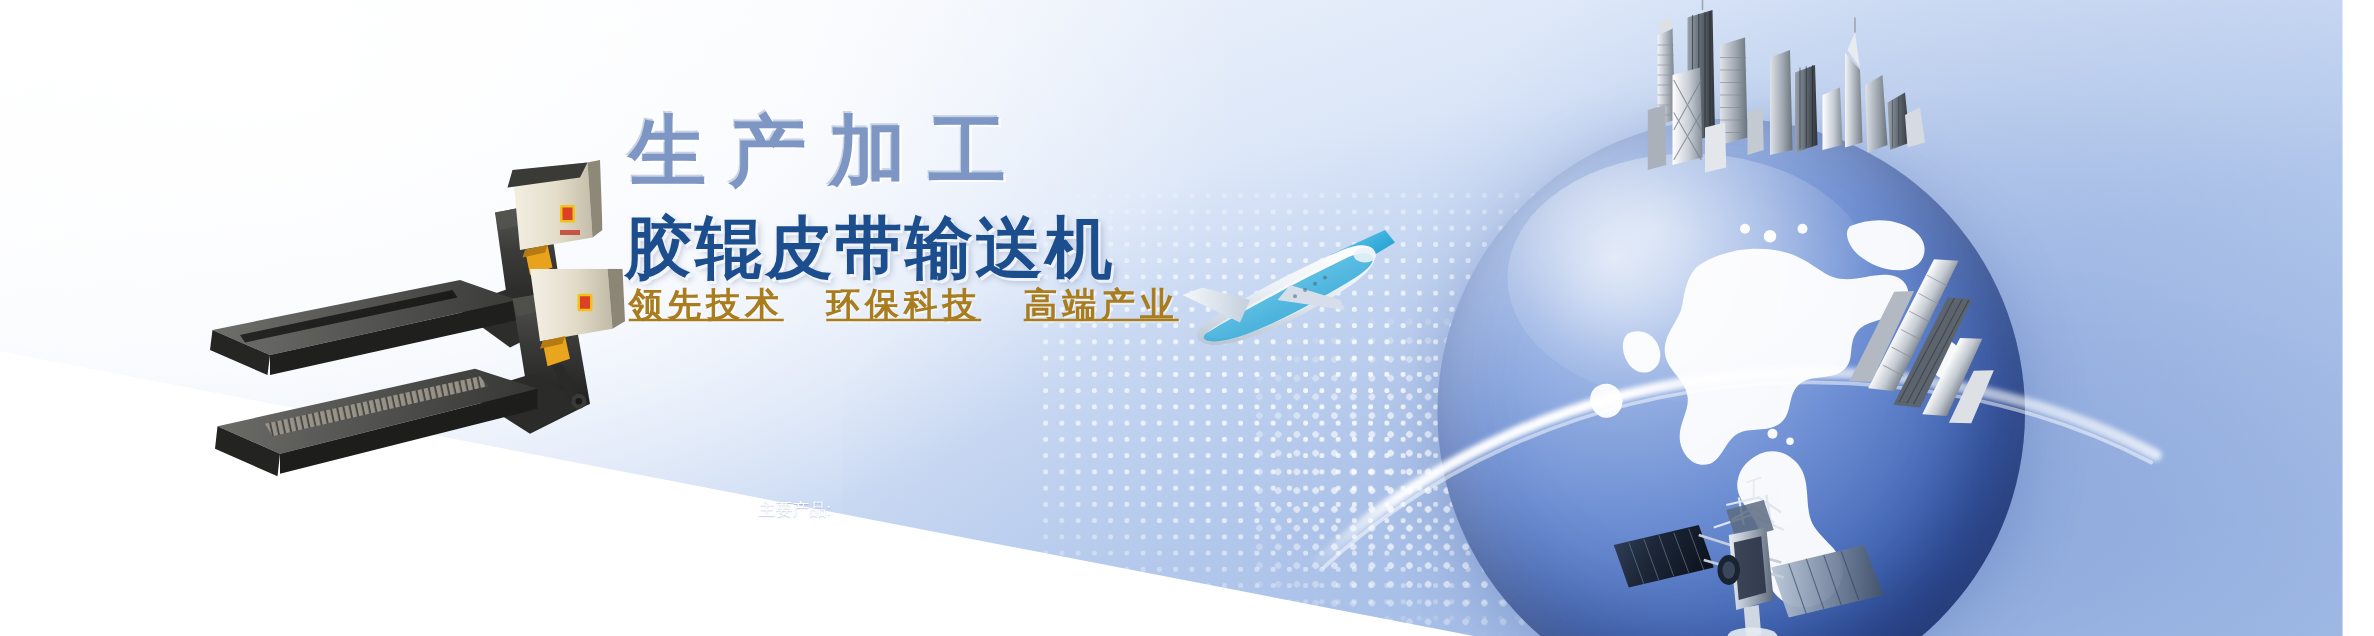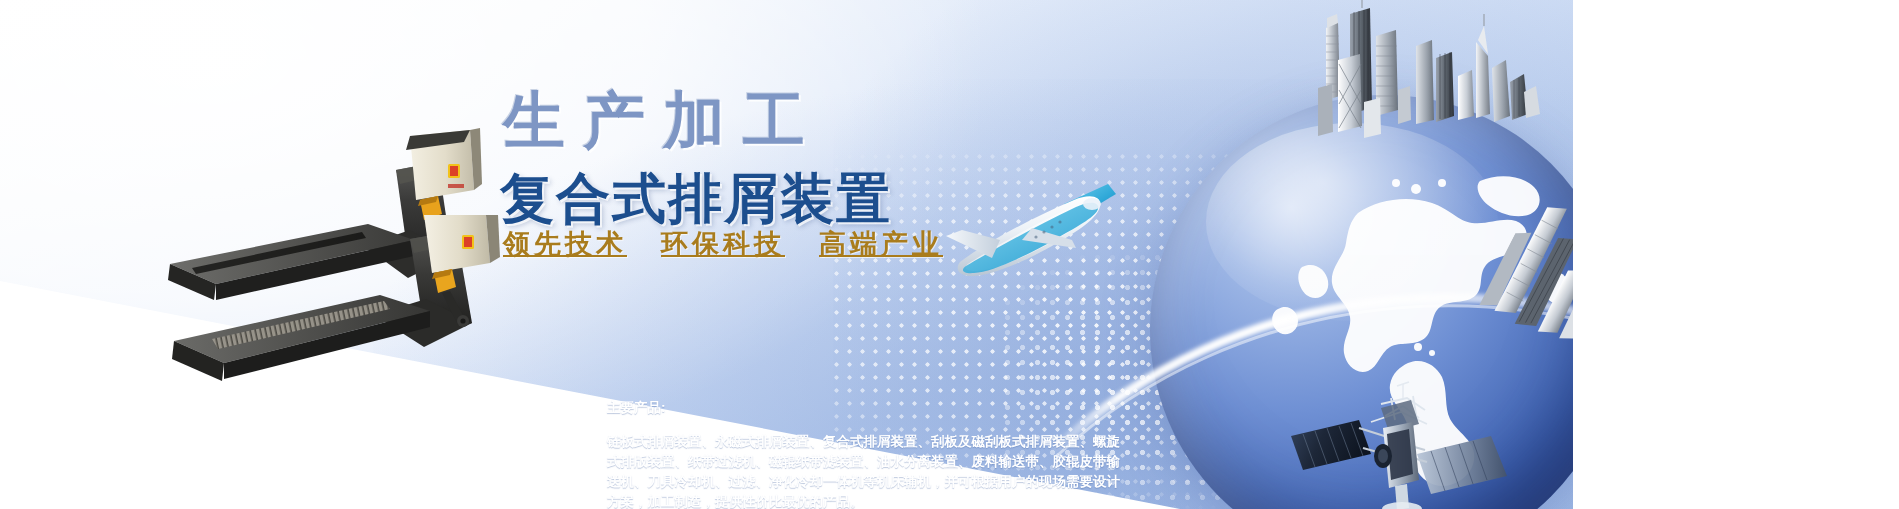--- a/index.html
+++ b/index.html
@@ -6,21 +6,21 @@
     margin: 0;
     padding: 0;
     background: #ffffff;
   }
   body {
     font-family: "Liberation Sans", "DejaVu Sans", sans-serif;
   }
 
   #banner {
     position: relative;
-    width: 1573px;
+    width: 1874px;
     height: 509px;
     overflow: hidden;
     background: linear-gradient(160deg, #ffffff 0%, #f2f6fc 18%, #dbe6f8 42%, #b9cdee 68%, #a9c2ea 100%);
   }
 
   
   .bg-top-left-glow {
     position: absolute;
     left: -120px; top: -220px;
     width: 1100px; height: 700px;
@@ -201,21 +201,21 @@
   .desc-block {
     position: absolute;
     left: 607px; top: 398px;
     width: 520px;
     color: #ffffff;
     font-size: 13.5px;
     line-height: 20px;
     font-family: "Liberation Sans", "DejaVu Sans", sans-serif;
     text-shadow: 0 1px 1px rgba(70,100,160,0.35);
   }
-  .desc-title { font-weight: bold; margin-bottom: 14px; }
+  .desc-title { font-weight: normal; margin-bottom: 0; }
   .desc-body { font-weight: bold; }
 </style>
 </head>
 <body>
 
 <div id="banner">
 
   <div class="bg-top-left-glow"></div>
   <div class="bg-right-deep"></div>
   <div class="bg-bottom-right-tint"></div>
@@ -615,24 +615,23 @@
       <path d="M274 58 L292 54 L290 60 L272 64 Z" fill="#b57a11"></path>
 
       <path d="M282 78 L290 76 L306 106 L298 110 Z" fill="#2a2a28"></path>
       <circle cx="303" cy="106" r="6" fill="#3a3a38"></circle>
       <circle cx="303" cy="106" r="2.6" fill="#191918"></circle>
     </svg>
   </div>
 
   <div class="headline-main">生产加工</div>
 
-  <div class="headline-sub">复合式排屑装置</div>
+  <div class="headline-sub">胶辊皮带输送机</div>
 
   <div class="headline-tag">
     <span>领先技术</span><span class="tag-gap"></span><span>环保科技</span><span class="tag-gap"></span><span>高端产业</span>
   </div>
 
   <div class="desc-block">
     <div class="desc-title">主要产品:</div>
-    <div class="desc-body">链板式排屑装置、永磁式排屑装置、复合式排屑装置、刮板及磁刮板式排屑装置、螺旋式排版装置、纸带过滤机、磁辊纸带滤装置、油水分离装置、废料输送带、胶辊皮带输送机、刀具冷却机、过滤、净化冷却一体机等机床辅机，并可根据用户的现场需要设计方案，加工制造，提供性价比最优的产品。</div>
   </div>
 
 </div>
 
 </body></html>

